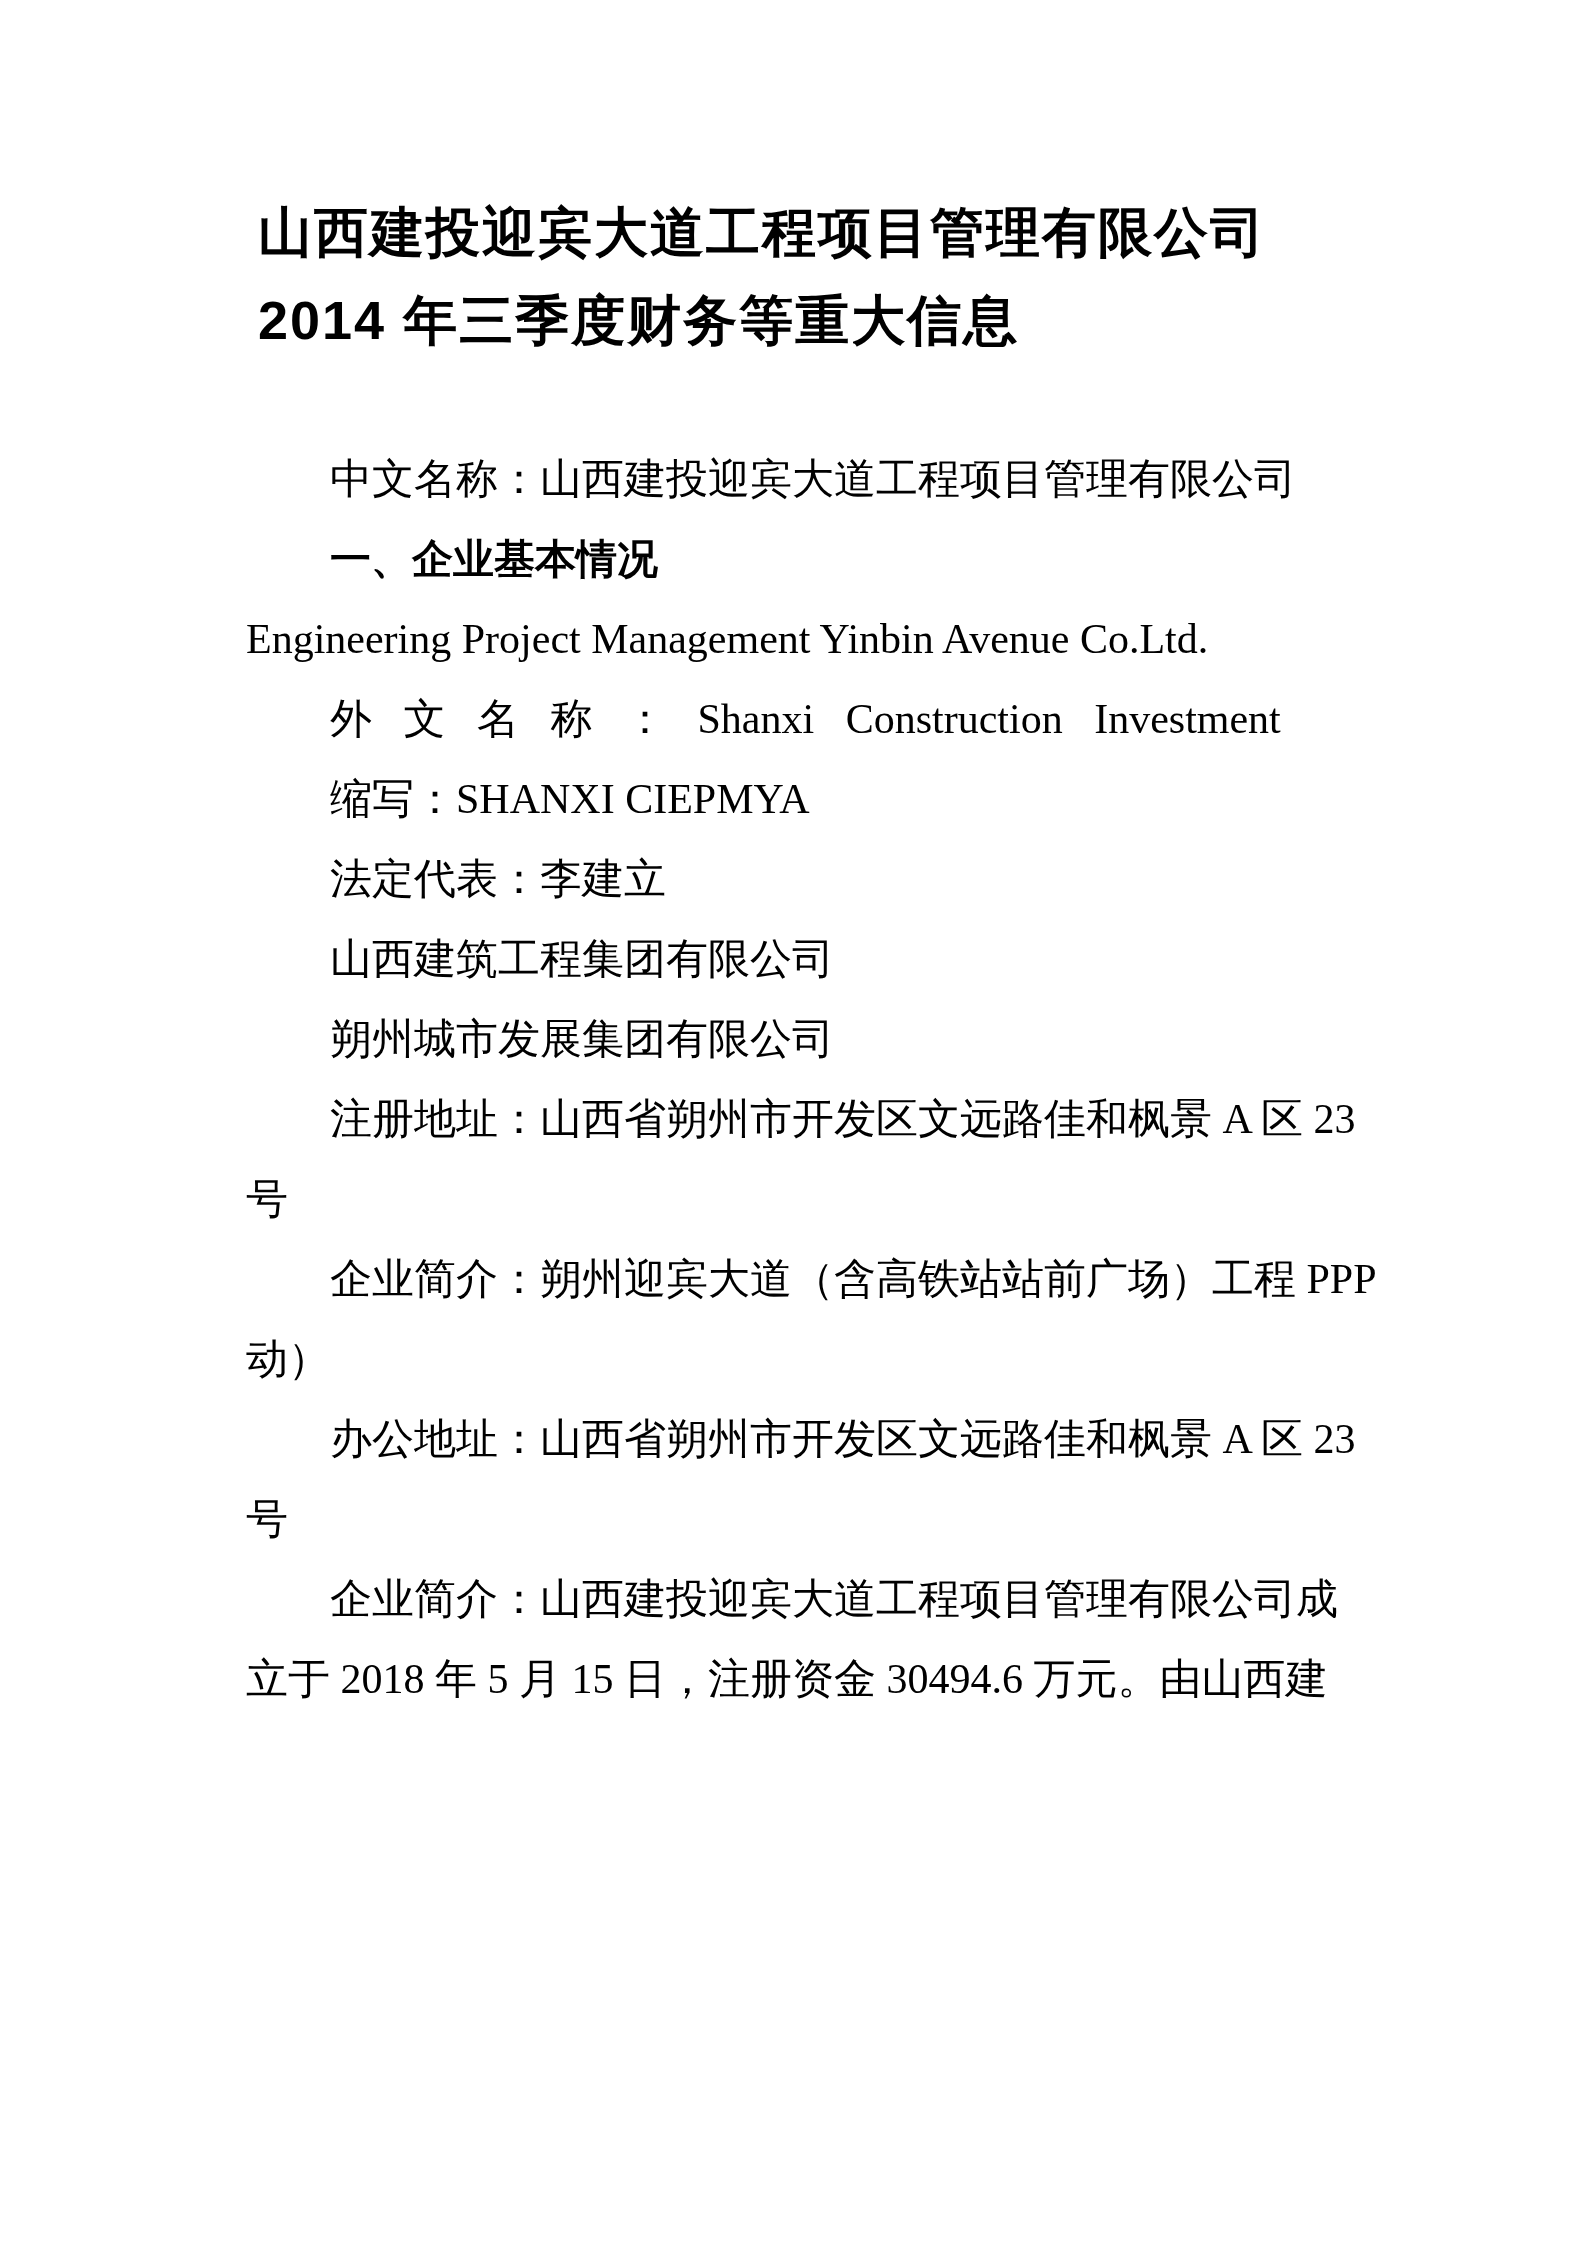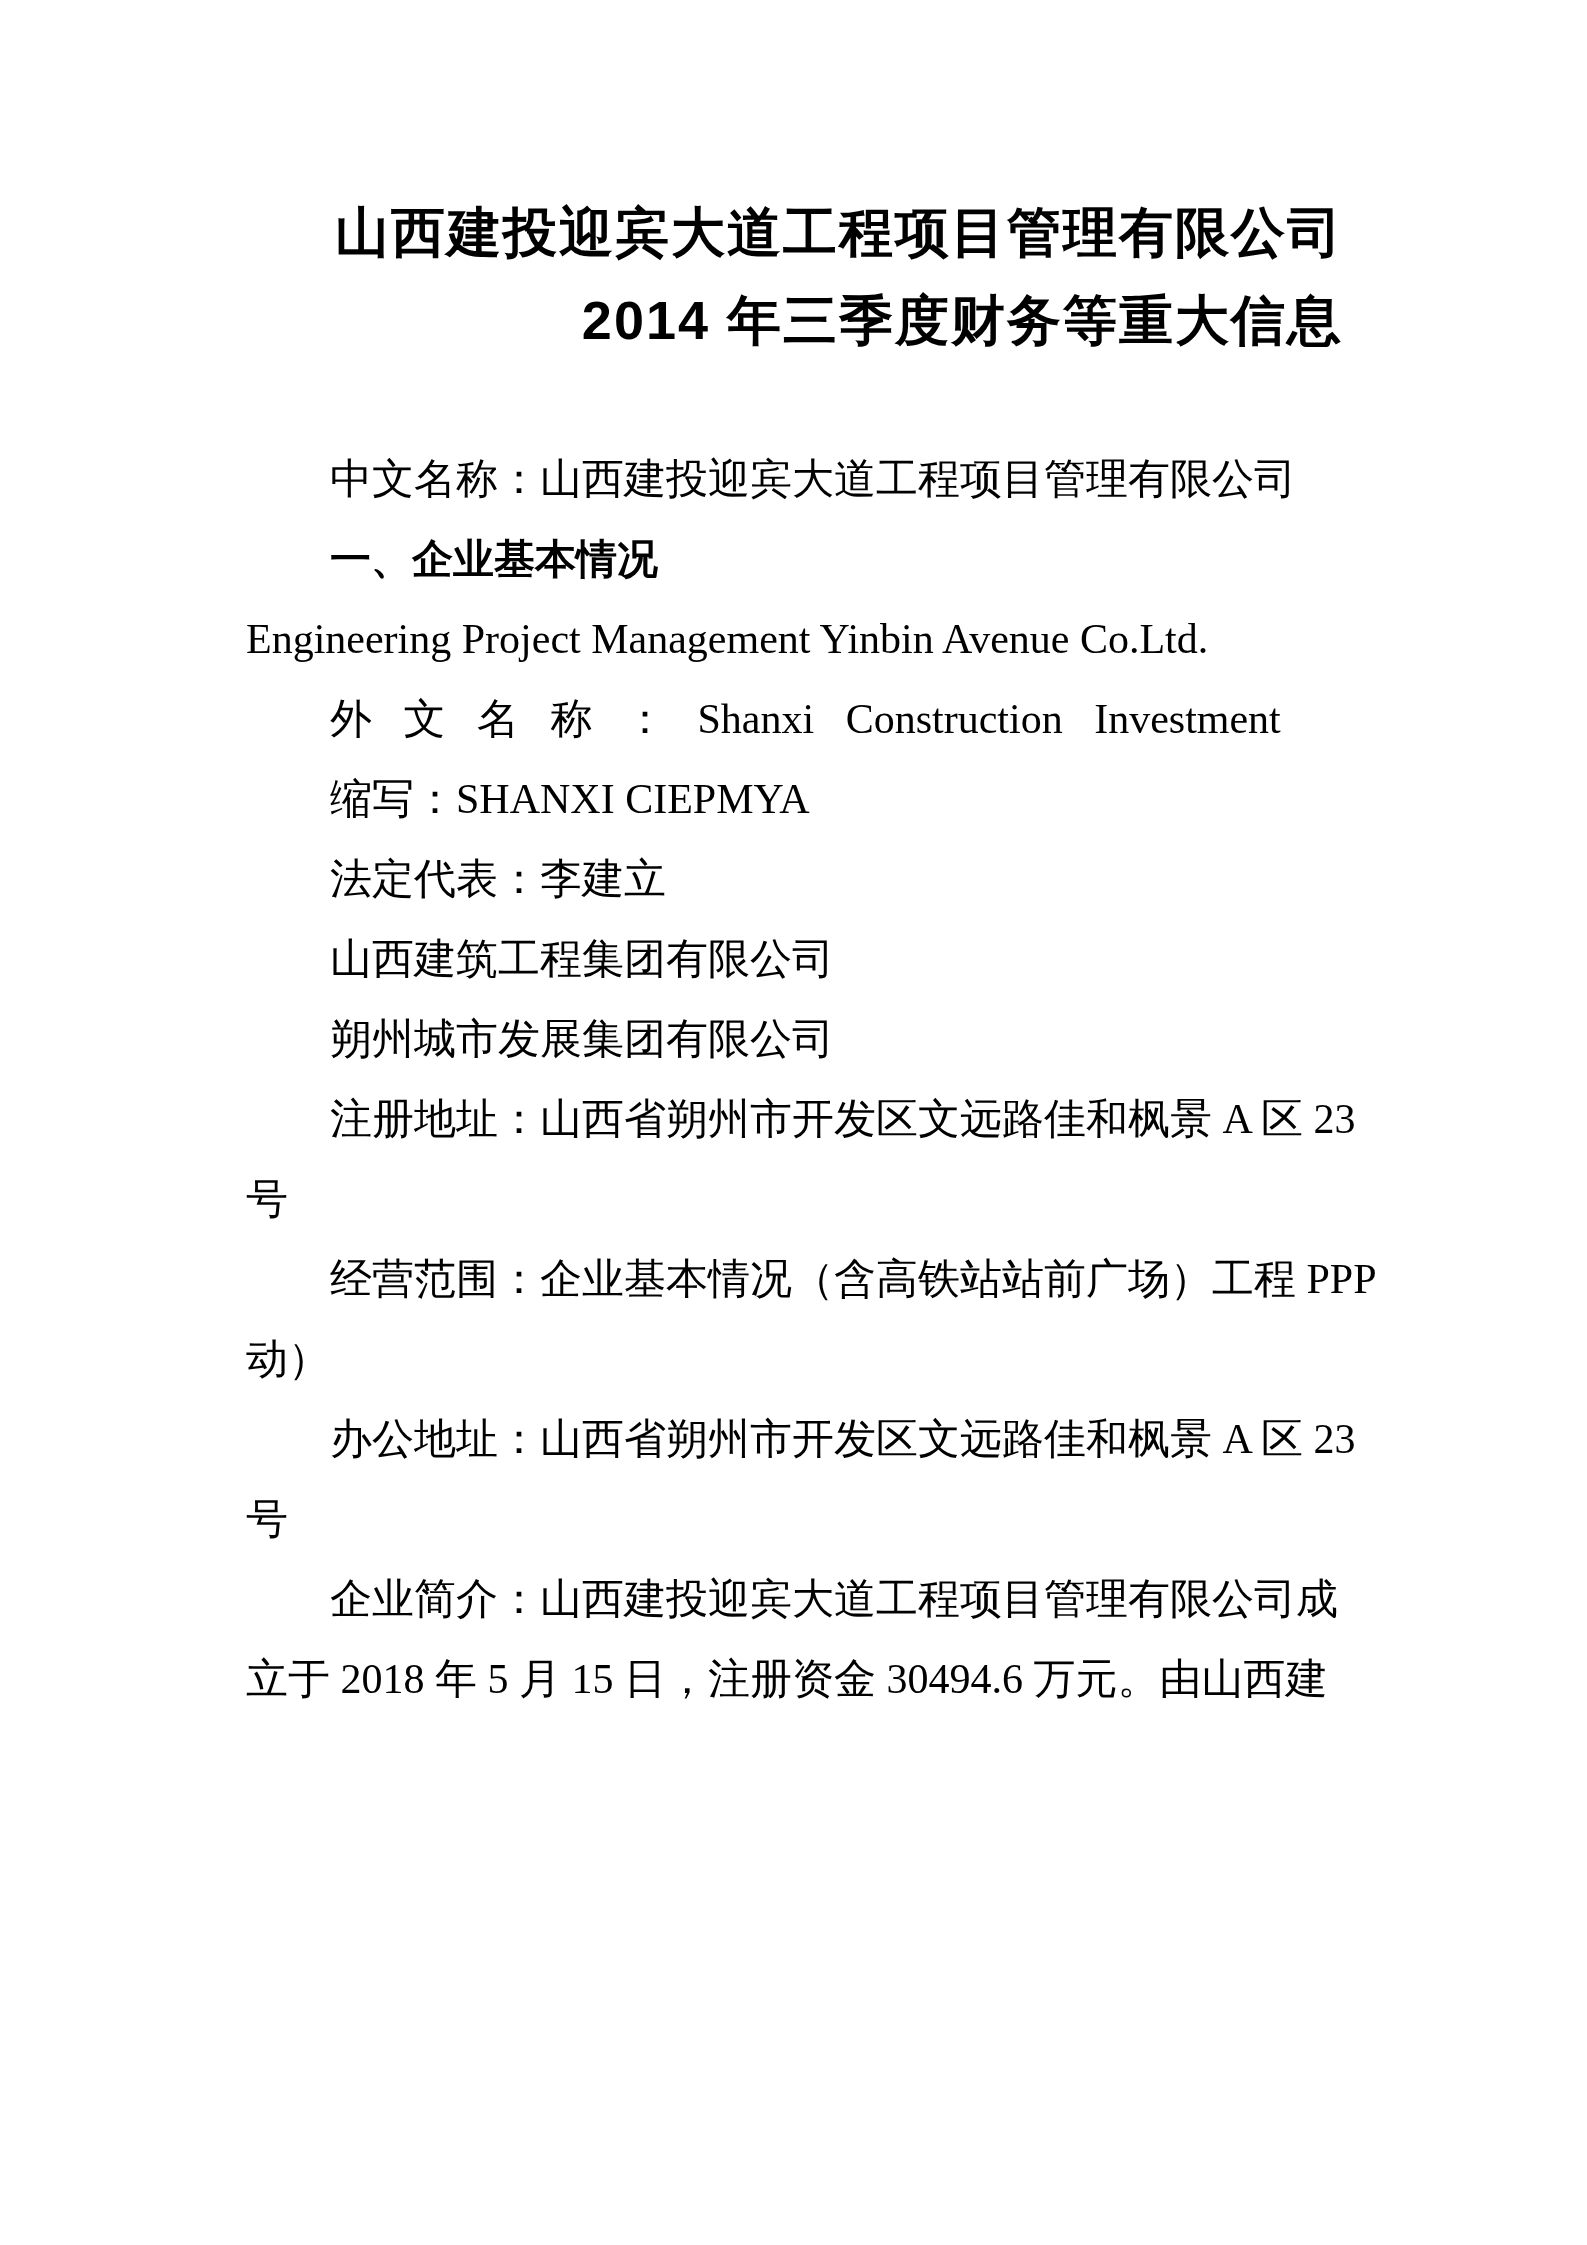--- a/index.html
+++ b/index.html
@@ -11,23 +11,23 @@
     position: relative;
     width: 1587px;
     height: 2245px;
     background: #ffffff;
     color: #000000;
     overflow: hidden;
   }
   .title-block {
     position: absolute;
     top: 188px;
-    left: 243px;
+    left: 258px;
     width: 1100px;
-    text-align: right;
+    text-align: left;
     font-family: "Liberation Sans", "DejaVu Sans", sans-serif;
     font-weight: 700;
     font-size: 54px;
     line-height: 88px;
     letter-spacing: 2px;
     white-space: nowrap;
   }
   .body-block {
     position: absolute;
     top: 439px;
@@ -65,21 +65,21 @@
     <div class="line indent">中文名称：山西建投迎宾大道工程项目管理有限公司</div>
     <div class="line heading indent">一、企业基本情况</div>
     <div class="line">Engineering Project Management Yinbin Avenue Co.Ltd.</div>
     <div class="line indent">外   文   名   称   ：   Shanxi   Construction   Investment</div>
     <div class="line indent">缩写：SHANXI CIEPMYA</div>
     <div class="line indent">法定代表：李建立</div>
     <div class="line indent">山西建筑工程集团有限公司</div>
     <div class="line indent">朔州城市发展集团有限公司</div>
     <div class="line indent">注册地址：山西省朔州市开发区文远路佳和枫景 A 区 23</div>
     <div class="line">号</div>
-    <div class="line indent">经营范围：企业基本情况（含高铁站站前广场）工程 PPP</div>
+    <div class="line indent">企业简介：朔州迎宾大道（含高铁站站前广场）工程 PPP</div>
     <div class="line">动）</div>
     <div class="line indent">办公地址：山西省朔州市开发区文远路佳和枫景 A 区 23</div>
     <div class="line">号</div>
     <div class="line indent">企业简介：山西建投迎宾大道工程项目管理有限公司成</div>
     <div class="line">立于 2018 年 5 月 15 日，注册资金 30494.6 万元。由山西建</div>
   </div>
 
 </div>
 
 </body></html>

